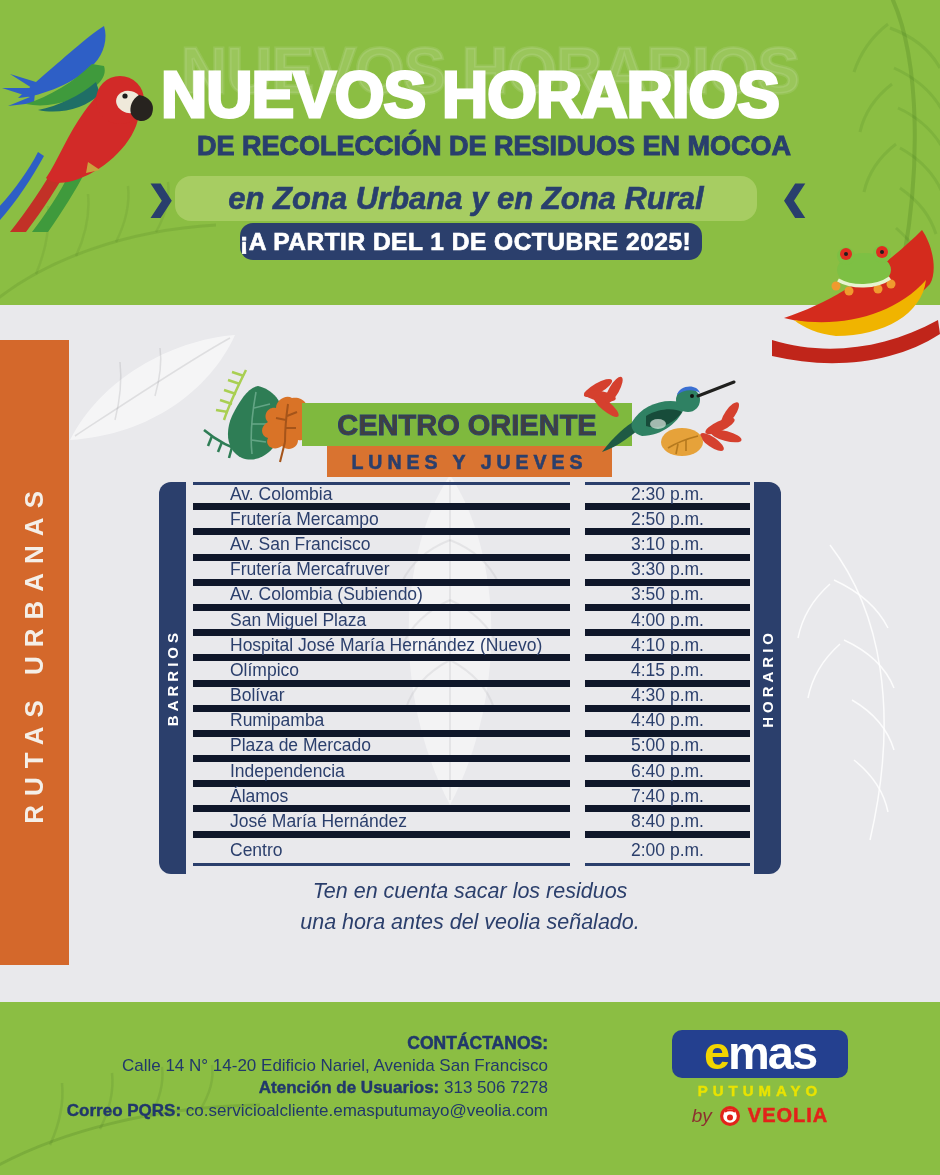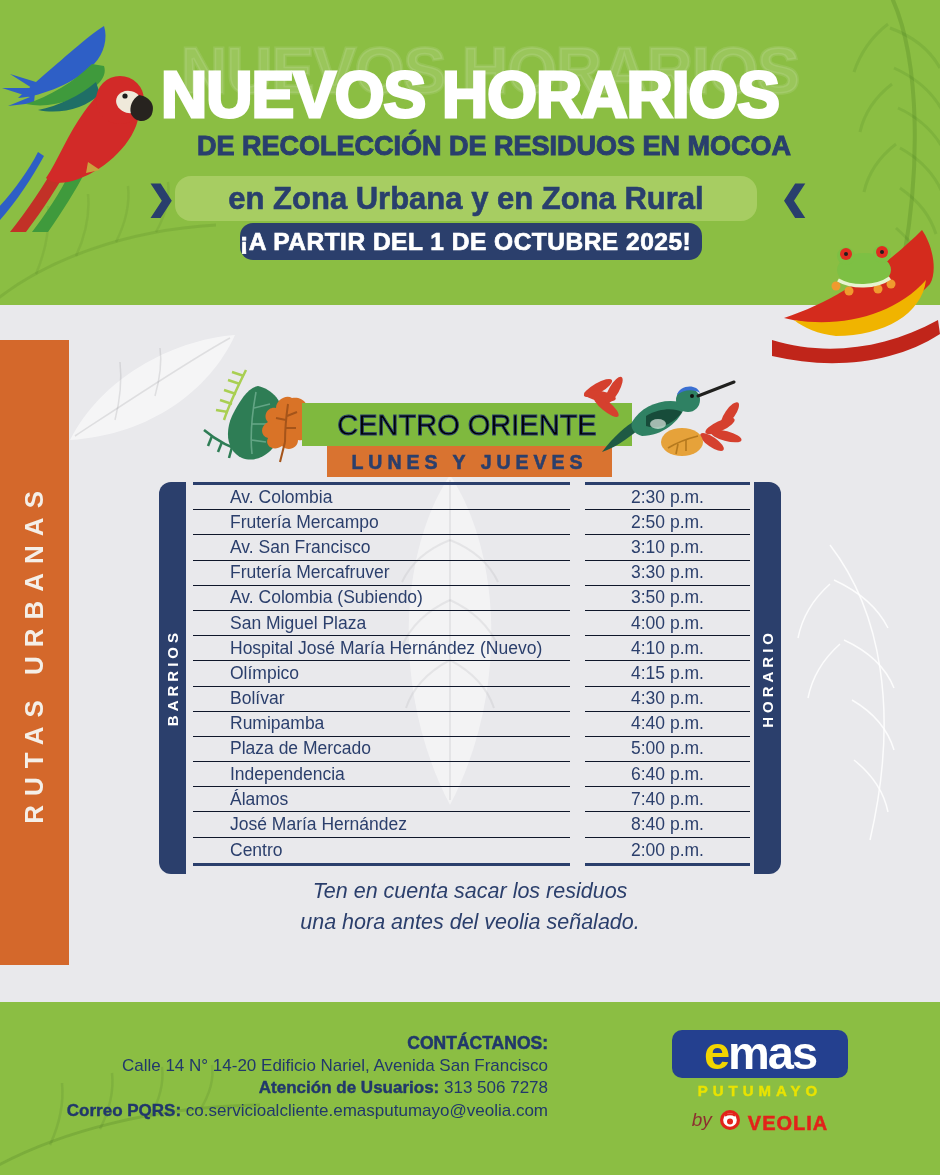--- a/index.html
+++ b/index.html
@@ -12,56 +12,56 @@
   .ghost-title{position:absolute;left:0;top:34px;width:980px;text-align:center;
     font-size:64px;font-weight:bold;letter-spacing:-1px;color:rgba(255,255,255,0.13);
     -webkit-text-stroke:3px rgba(255,255,255,0.10);white-space:nowrap;}
   .main-title{position:absolute;left:0;top:58px;width:940px;text-align:center;
     font-size:64px;font-weight:bold;letter-spacing:-1px;color:#ffffff;
     -webkit-text-stroke:3px #ffffff;white-space:nowrap;}
   .sub-title{position:absolute;left:0;top:131px;width:940px;text-align:center;
     font-size:27px;font-weight:bold;color:#293f6d;padding-left:24px;-webkit-text-stroke:1px #293f6d;}
   .zone-pill{position:absolute;left:175px;top:176px;width:582px;height:45px;
     background:#a7cd62;border-radius:16px;text-align:center;}
-  .zone-pill span{line-height:45px;font-size:31px;font-weight:bold;
+  .zone-pill span{line-height:45px;font-size:31px;font-weight:bold;font-style:italic;
     color:#293f6d;-webkit-text-stroke:0.6px #293f6d;}
   .chev{position:absolute;top:179px;font-size:32px;font-weight:bold;color:#293f6d;
     -webkit-text-stroke:1.5px #293f6d;}
   .chev.l{left:148px;} .chev.r{left:781px;}
   .date-pill{position:absolute;left:240px;top:223px;width:462px;height:37px;
     background:#2b3f6c;border-radius:13px;text-align:left;color:#fff;}
   .date-pill span{line-height:38px;font-size:24.5px;font-weight:bold;
     -webkit-text-stroke:0.7px #fff;letter-spacing:0.5px;}
 
   
   .side-bar{position:absolute;left:0;top:340px;width:69px;height:625px;background:#d4682b;
     display:flex;align-items:center;justify-content:center;}
   .vtext{writing-mode:vertical-rl;transform:rotate(180deg);font-weight:bold;color:#f4efe8;}
   .side-bar .vtext{font-size:26px;letter-spacing:9px;}
 
   
   .zone-banner{position:absolute;left:302px;top:403px;width:330px;height:43px;background:#7fb93e;
     text-align:center;}
-  .zone-banner span{line-height:44px;font-size:29px;font-weight:normal;color:#000000;
+  .zone-banner span{line-height:44px;font-size:29px;font-weight:bold;color:#404040;
     -webkit-text-stroke:0.9px #293f6d;}
   .days-banner{position:absolute;left:327px;top:446px;width:285px;height:31px;background:#d97330;
     text-align:center;}
   .days-banner span{line-height:32px;font-size:19.5px;font-weight:bold;letter-spacing:5px;
     color:#2b3f6c;margin-top:44px;-webkit-text-stroke:0.6px #2b3f6c;}
 
   
   .vbar{position:absolute;top:482px;height:392px;width:27px;background:#2b3f6c;
     display:flex;align-items:center;justify-content:center;}
   .vbar .vtext{font-size:15px;letter-spacing:4px;color:#fff;}
   .bar-l{left:159px;border-radius:12px 0 0 12px;}
   .bar-r{left:754px;border-radius:0 12px 12px 0;}
   .tcol{position:absolute;top:482px;border-top:3px solid #2b3f6c;border-bottom:3px solid #2b3f6c;}
   .tcol.names{left:193px;width:377px;}
   .tcol.times{left:585px;width:165px;}
-  .trow{height:25.2px;box-sizing:border-box;border-bottom:1px solid #0f172a;
+  .trow{height:25.2px;box-sizing:border-box;border-bottom:7px solid #0f172a;
     display:flex;align-items:center;color:#2b3f6c;font-size:17.5px;}
   .trow:last-child{border-bottom:none;}
   .tname{padding-left:37px;}
   .ttime{justify-content:center;}
 
   .note{position:absolute;left:0;top:876px;width:940px;text-align:center;
     font-size:21.5px;font-style:italic;color:#2b3f6c;line-height:1.42;}
 
   
   .footer{position:absolute;left:0;top:1002px;width:940px;height:173px;background:#8bbe43;}
@@ -70,21 +70,21 @@
   .contact .c-title{font-size:17.5px;font-weight:bold;-webkit-text-stroke:0.5px #21386b;}
   .contact b{-webkit-text-stroke:0.4px #21386b;}
   .logo-block{position:absolute;left:652px;top:28px;width:216px;text-align:center;}
   .emas-rect{display:inline-block;width:176px;height:48px;background:#24408f;border-radius:10px;
     line-height:46px;font-size:47px;font-weight:bold;letter-spacing:-2px;color:#fff;}
   .emas-rect .e{color:#f2d500;}
   .putumayo{margin-top:4px;color:#e9e300;font-size:15px;font-weight:bold;letter-spacing:5px;
     -webkit-text-stroke:0.4px #e9e300;}
   .byline{margin-top:5px;display:flex;align-items:center;justify-content:center;gap:7px;}
   .by-word{font-style:italic;font-size:19px;color:#8d2f2f;}
-  .veolia-word{font-size:20px;font-weight:bold;color:#e2231a;letter-spacing:1px;margin-top:8px;
+  .veolia-word{font-size:20px;font-weight:bold;color:#e2231a;letter-spacing:1px;
     -webkit-text-stroke:0.5px #e2231a;}
 </style>
 </head>
 <body>
 
 <div class="canvas">
 
   <div class="header">
 
     <svg class="abs" style="left:822px;top:-12px;width:130px;height:330px;" viewBox="0 0 130 330">

